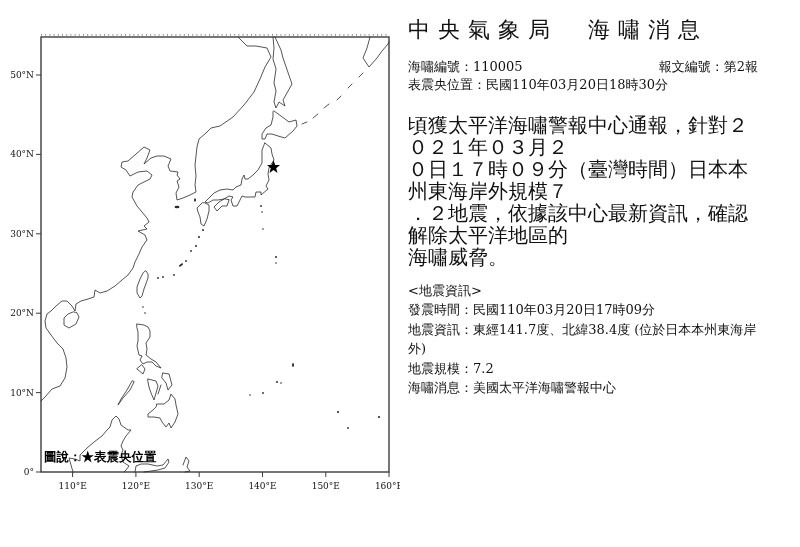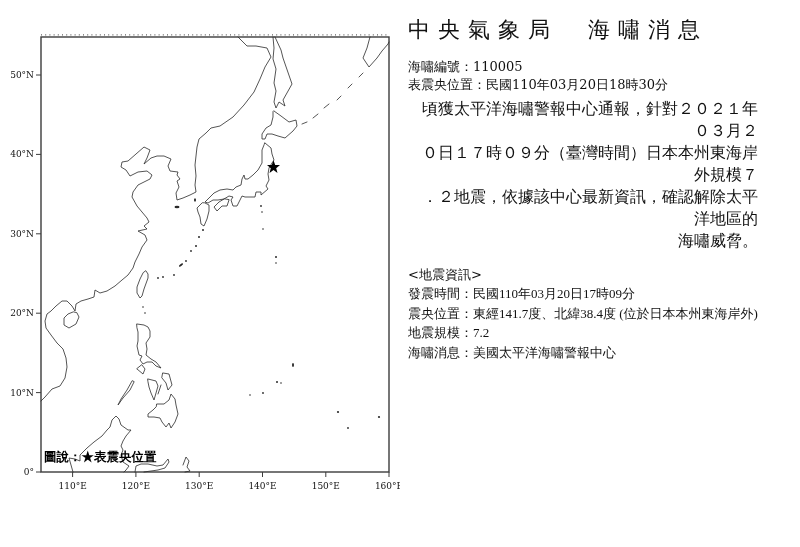--- a/index.html
+++ b/index.html
@@ -4,23 +4,23 @@
 <style>
   html,body{margin:0;padding:0;background:#fff;}
   .page{position:relative;width:800px;height:547px;background:#ffffff;overflow:hidden;
         font-family:"DejaVu Serif","Liberation Serif",serif;color:#111;}
   .map-panel{position:absolute;left:0;top:0;width:400px;height:505px;}
   .map-panel svg{display:block;}
   .text-panel{position:absolute;left:408px;top:15px;width:350px;}
   .title{font-size:22px;font-weight:400;letter-spacing:8px;margin:0 0 13px 0;white-space:nowrap;}
   .meta-row{display:flex;justify-content:space-between;font-size:13px;line-height:18px;}
   .issue-line{font-size:13px;line-height:18px;margin-bottom:4px;}
-  .body-text{font-size:16px;line-height:22px;white-space:pre-line;margin:4px 0 14px 0;text-align:right;}
+  .body-text{font-size:20px;line-height:22px;white-space:pre-line;margin:20px 0 14px 0;}
   .section-title{font-size:13px;line-height:18px;margin:2px 0 0 0;}
-  .info-line{font-size:13px;line-height:19.5px;font-family:Liberation Serif, serif;}
+  .info-line{font-size:13px;line-height:19.5px;}
   .map-tick-label{font-size:9px;fill:#111;font-family:"DejaVu Serif","Liberation Serif",serif;}
   .legend-text{font-size:12.5px;font-weight:bold;fill:#000;font-family:"DejaVu Serif","Liberation Serif",serif;}
   .coast{fill:none;stroke:#2a2a2a;stroke-width:0.8;stroke-linejoin:round;stroke-linecap:round;}
   .isle{fill:#2a2a2a;stroke:none;}
 </style>
 </head>
 <body>
 
 <div class="page">
 
@@ -139,30 +139,31 @@
       <text class="legend-text" x="44" y="461">圖說：★表震央位置</text>
     </svg>
   </div>
 
   <div class="text-panel">
 
     <h1 class="title">中央氣象局　海嘯消息</h1>
 
     <div class="meta-row">
       <div><span>海嘯編號：</span><span>110005</span></div>
+      <div><span>報文編號：</span><span>第2報</span></div>
     </div>
 
     <div class="issue-line"><span>表震央位置：</span><span>民國110年03月20日18時30分</span></div>
 
     <p class="body-text">頃獲太平洋海嘯警報中心通報，針對２０２１年０３月２
 ０日１７時０９分（臺灣時間）日本本州東海岸外規模７
 ．２地震，依據該中心最新資訊，確認解除太平洋地區的
 海嘯威脅。</p>
 
     <div class="section-title">&lt;地震資訊&gt;</div>
 
     <div class="info-line"><span>發震時間：</span><span>民國110年03月20日17時09分</span></div>
-    <div class="info-line"><span>震央位置：</span><span>東經141.7度、北緯38.4度 (位於日本本州東海岸外)</span></div>
+    <div class="info-line"><span>地震資訊：</span><span>東經141.7度、北緯38.4度 (位於日本本州東海岸外)</span></div>
     <div class="info-line"><span>地震規模：</span><span>7.2</span></div>
     <div class="info-line"><span>海嘯消息：</span><span>美國太平洋海嘯警報中心</span></div>
 
   </div>
 </div>
 
 </body></html>

